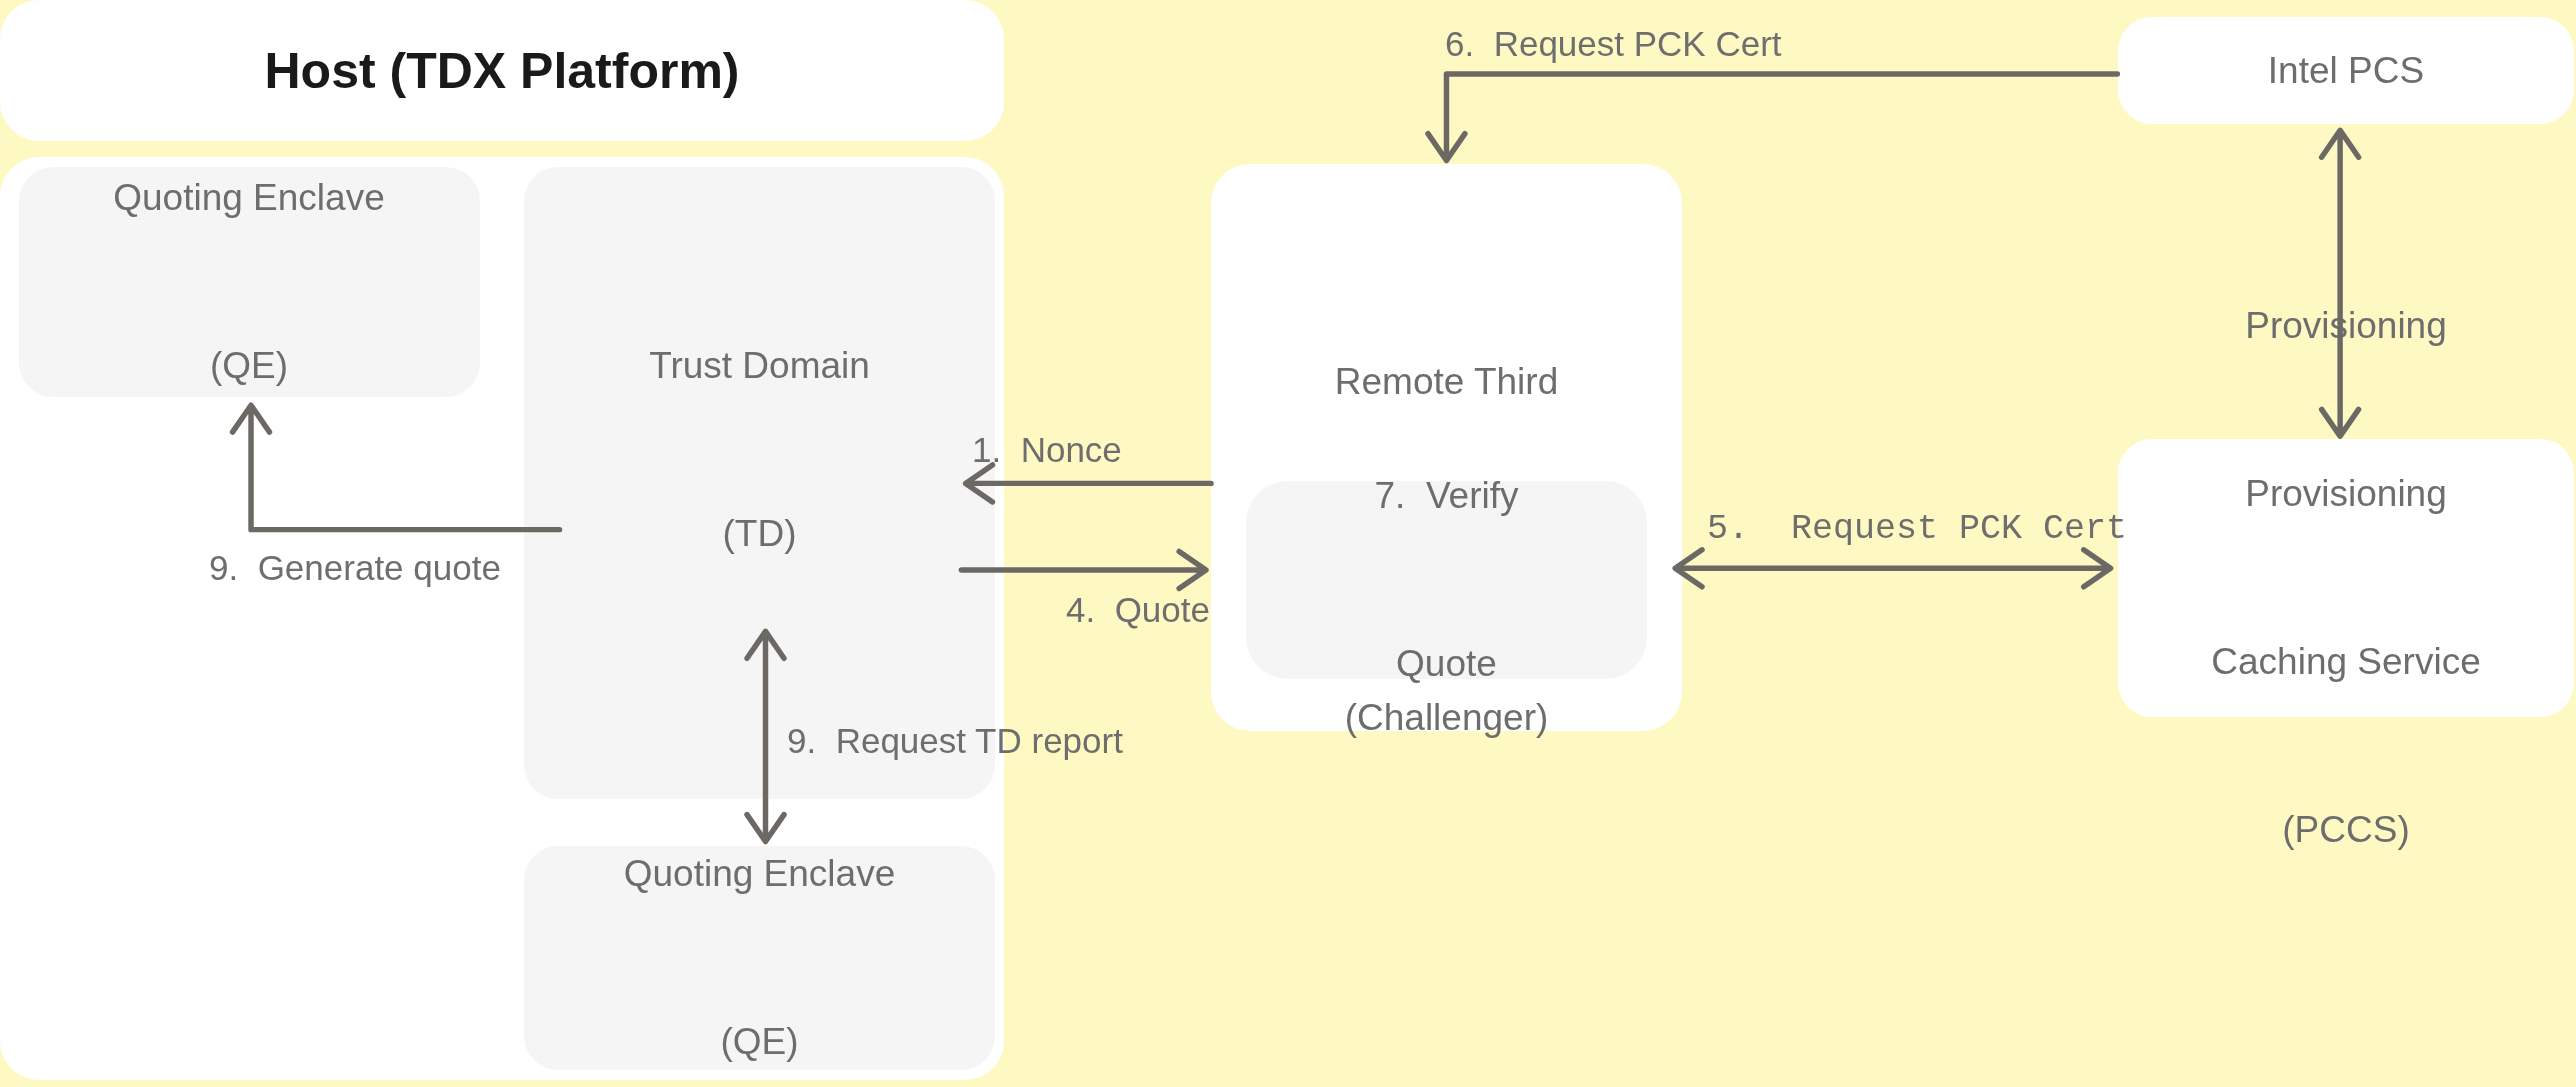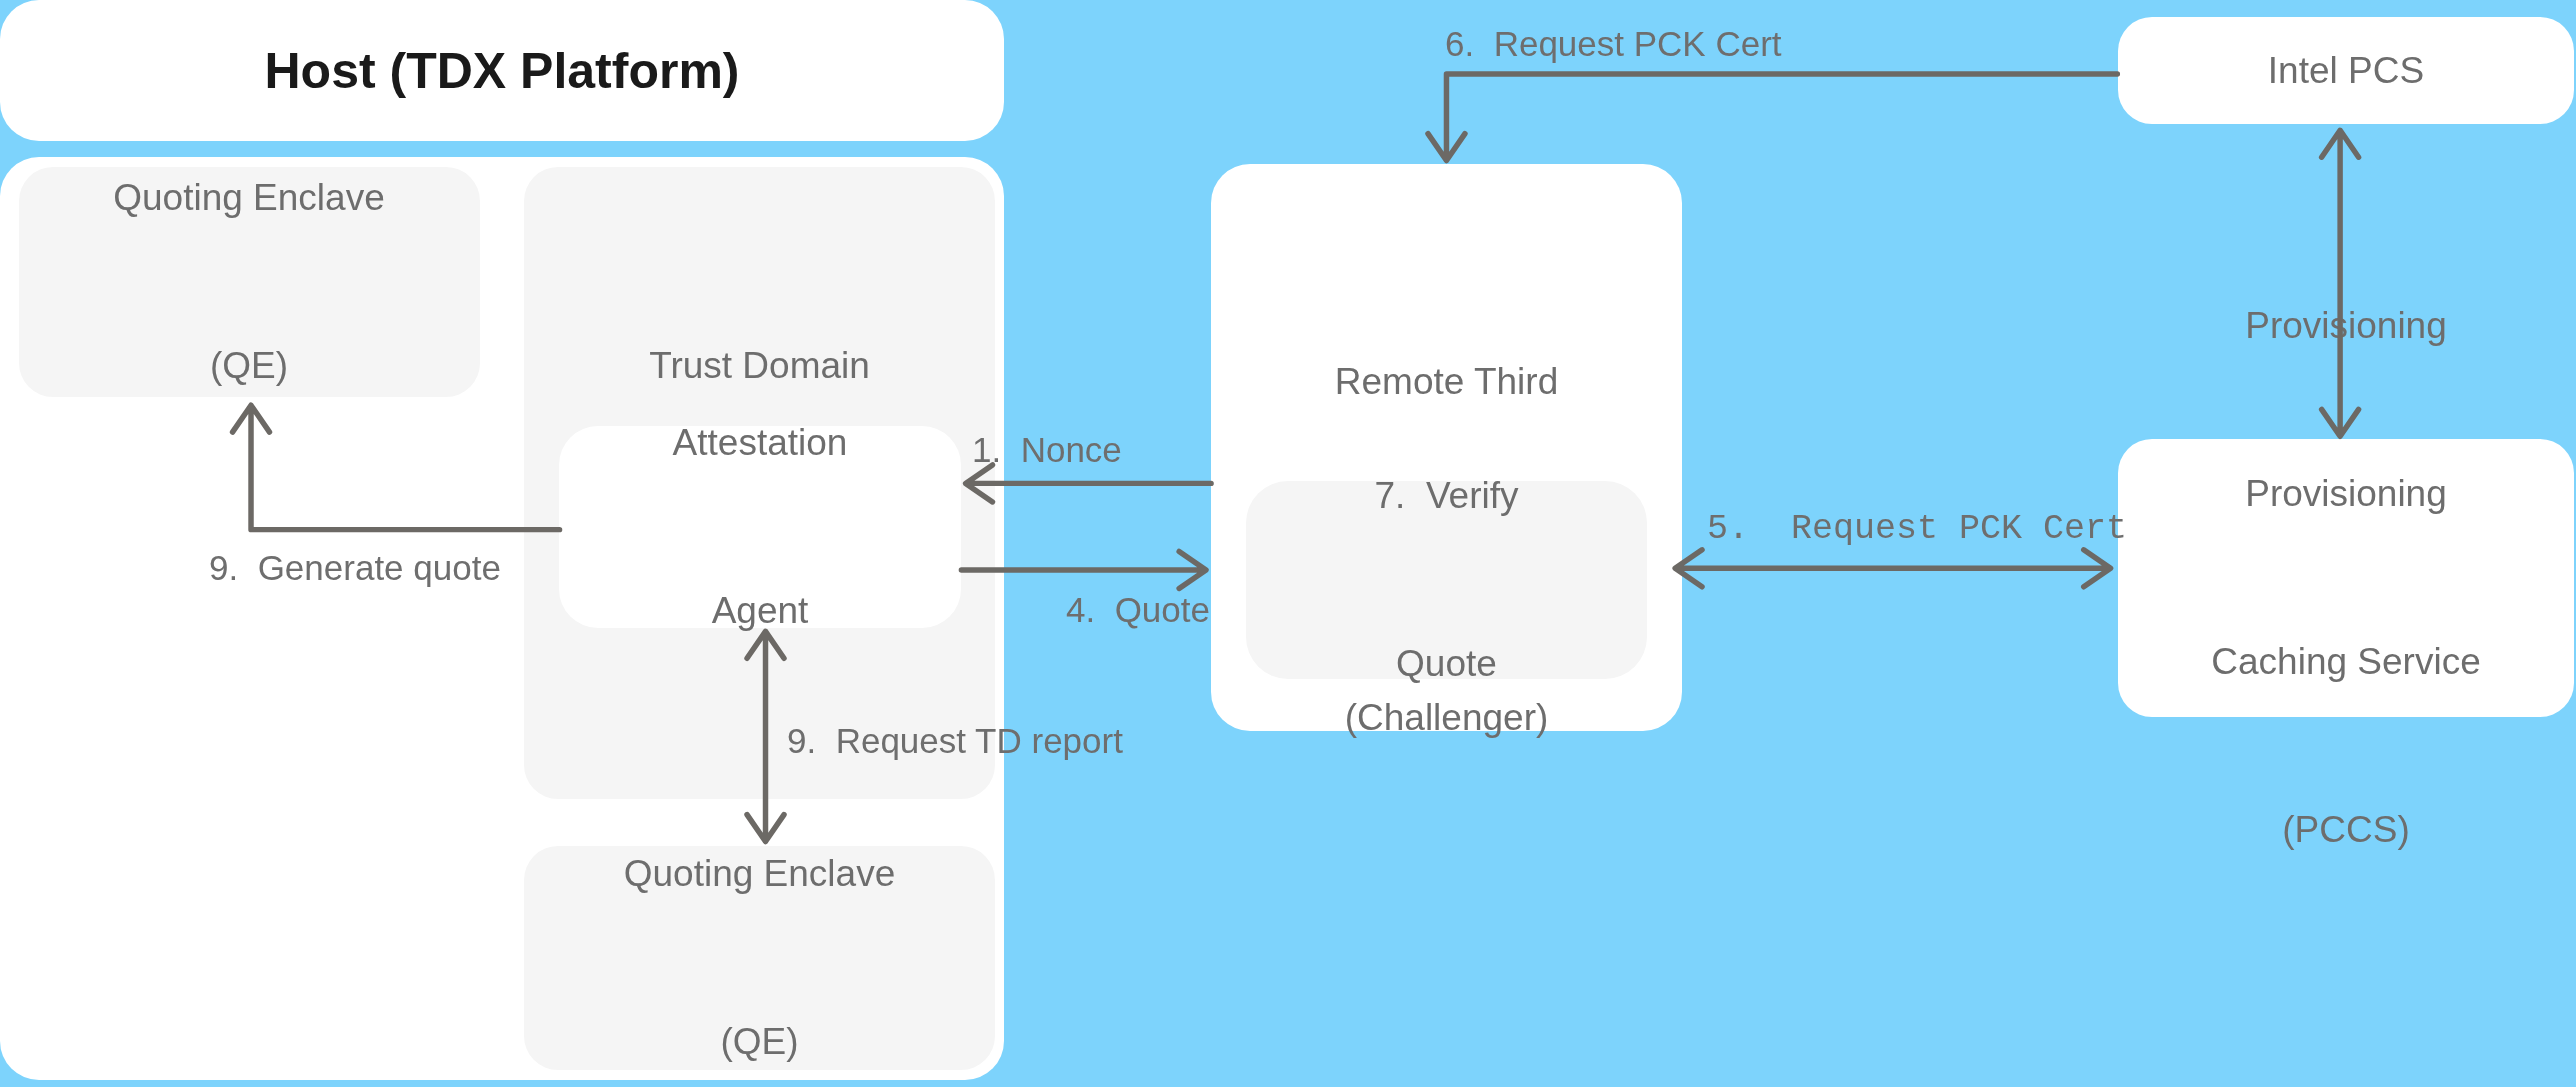--- a/index.html
+++ b/index.html
@@ -1,19 +1,19 @@
 <!DOCTYPE html>
 <html style="font-size:13.5px"><head>
 <meta charset="utf-8">
 <style>
   html,body{margin:0;padding:0;background:#4b6462;}
   .stage{
     position:relative;
     width:2576px;height:1087px;
-    background:#7dd3fc;
+    background:#fef9c3;
     overflow:hidden;
     font-family:"Liberation Sans",sans-serif;
   }
   .box{position:absolute;box-sizing:border-box;}
   .white{background:#ffffff;}
   .gray{background:#f5f5f5;}
 
   .host-box{left:0;top:6;width:1004px;height:141px;border-radius:39px;
     display:flex;align-items:center;justify-content:center;}
   .host-title{font-size:50px;font-weight:700;color:#1a1a1a;letter-spacing:0;}
@@ -62,26 +62,20 @@
     </div>
   </div>
 
   <div class="box gray trust-domain top-aligned">
     <div class="node-label">
       <span>Trust Domain</span>
       <span>(TD)</span>
     </div>
   </div>
 
-  <div class="box white attestation-agent centered">
-    <div class="node-label">
-      <span>Attestation</span>
-      <span>Agent</span>
-    </div>
-  </div>
 
   <div class="box gray qe-bottom centered">
     <div class="node-label">
       <span>Quoting Enclave</span>
       <span>(QE)</span>
     </div>
   </div>
 
   <div class="box white rtp">
     <div class="node-label">

